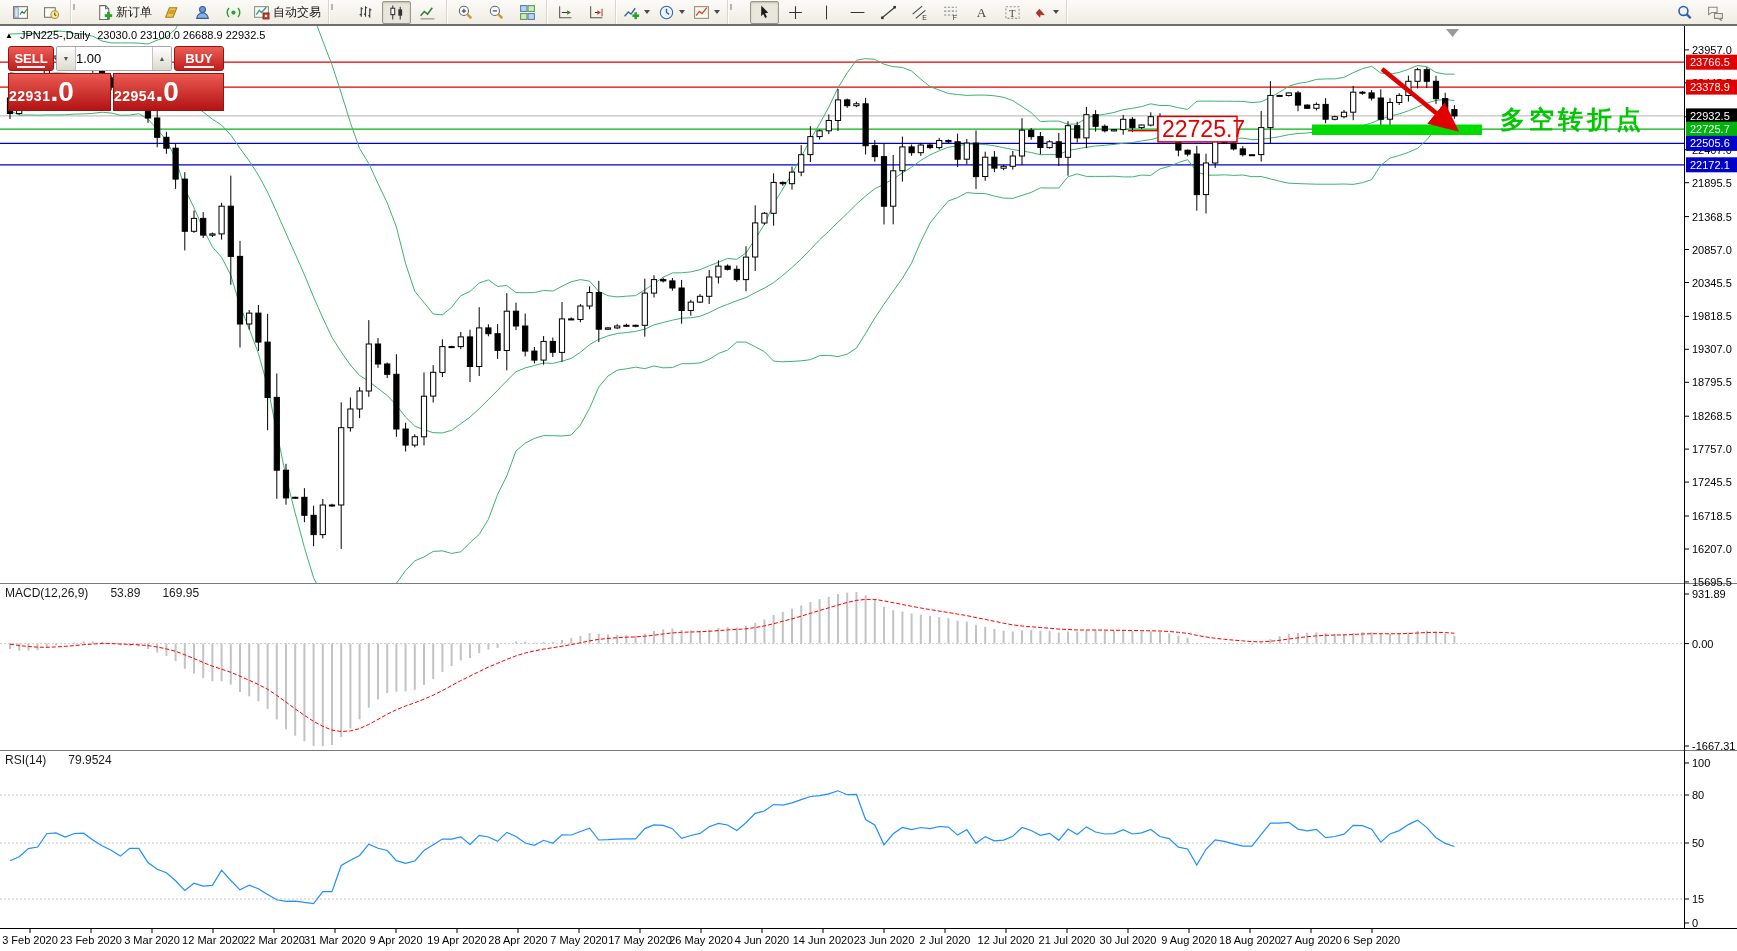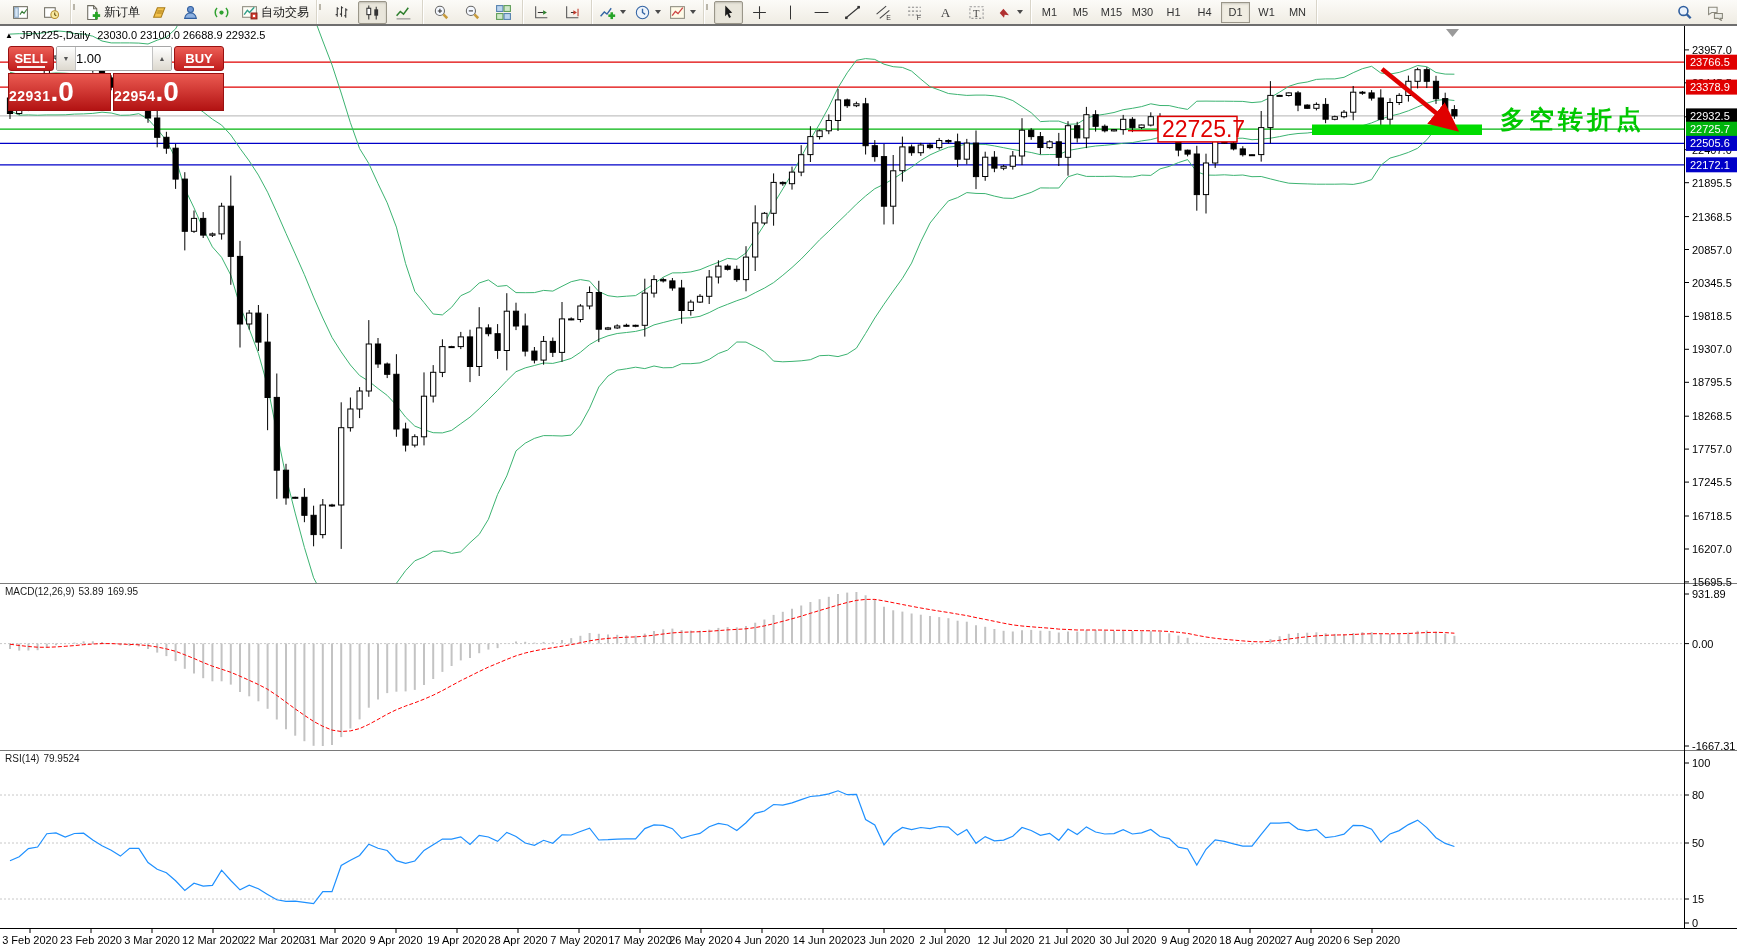--- a/index.html
+++ b/index.html
@@ -4,21 +4,21 @@
 <style>
   html,body{margin:0;padding:0}
   body{width:1737px;height:951px;overflow:hidden;position:relative;background:#fff;
        font-family:"Liberation Sans","DejaVu Sans",sans-serif;-webkit-font-smoothing:antialiased}
   
   #toolbar{position:absolute;top:0;left:0;width:1737px;height:25px;z-index:6;
            background:linear-gradient(#fcfbf8,#efecE3);border-bottom:1px solid #6e6e6e;
            display:flex;align-items:center;padding-left:2px;box-sizing:border-box}
   .tbgroup{display:flex;align-items:center;height:24px;padding:0 3px;border-right:1px solid #d9d5c9;
            box-shadow:1px 0 0 #fff}
-  .tbgroup.grip{padding-left:9px;background:
+  .tbgroup.grip{padding-left:21px;background:
       linear-gradient(#b9b5a9 40%,transparent 0) 2px 4px/2px 16px no-repeat}
   .tbbtn{min-width:23px;height:21px;display:flex;align-items:center;justify-content:center;
          border:1px solid transparent;border-radius:2px;margin:0 1px;background:transparent;
          font-size:12px;color:#151515;gap:3px;padding:0 2px;cursor:default;white-space:nowrap}
   .tbbtn.active{border:1px solid #9a9689;background:#e9e6db;box-shadow:inset 0 1px 2px rgba(0,0,0,.18)}
   .tbbtn svg{display:block}
   .caret{width:0;height:0;border-left:3px solid transparent;border-right:3px solid transparent;
          border-top:4px solid #4a4a4a;margin-left:1px}
   .tfbtn{min-width:27px;height:19px;display:flex;align-items:center;justify-content:center;
          font-size:11px;color:#333;border:1px solid transparent;margin:0 1px}
@@ -41,21 +41,21 @@
         background:linear-gradient(#fff,#ddd9cf);cursor:default}
   .spin.dn{border-right:1px solid #c2c2c2}.spin.up{border-left:1px solid #c2c2c2}
   #tp-vol input{flex:1;width:40px;border:0;outline:none;text-align:left;font-size:13px;
         padding:0 4px 0 0;font-family:inherit;color:#000}
   #tp-row2{display:grid;grid-template-columns:103px 1fr;gap:2px;height:38px;margin-top:2px}
   .pricebox{background:linear-gradient(#eb5a51,#b31313);border:1px solid #991111;color:#fff;
         display:flex;align-items:baseline;justify-content:flex-start;font-weight:bold;overflow:hidden}
   .pmain{font-size:14px;letter-spacing:.5px}
   .pfrac{font-size:28px;line-height:36px}
   
-  .pane-label{position:absolute;left:5px;z-index:3;font-size:10px;color:#1a1a1a;display:flex;gap:4px}
+  .pane-label{position:absolute;left:5px;z-index:3;font-size:12px;color:#1a1a1a;display:flex;gap:22px}
   #macd-label{top:586px}
   #rsi-label{top:753px}
   
   #chart-svg-holder{position:absolute;left:0;top:0;width:1737px;height:951px;z-index:1}
 </style>
 </head>
 <body>
 
 <div id="chart-svg-holder"><svg width="1737" height="951" viewBox="0 0 1737 951" font-family="Liberation Sans, DejaVu Sans, sans-serif">
       <defs>
@@ -906,31 +906,20 @@
           <text x="4.8" y="12" font-size="10" fill="#444" font-family="Liberation Serif,serif">T</text>
         </svg>
       </div>
       <div class="tbbtn">
         <svg width="17" height="17" viewBox="0 0 16 16">
           <path d="M3.5 8.5l4 4.5.7-2.8 4 .3L7 4.5z" fill="#b03030"></path>
         </svg>
         <span class="caret"></span>
       </div>
     </div>
-    <div class="tbgroup">
-      <div class="tfbtn">M1</div>
-      <div class="tfbtn">M5</div>
-      <div class="tfbtn">M15</div>
-      <div class="tfbtn">M30</div>
-      <div class="tfbtn">H1</div>
-      <div class="tfbtn">H4</div>
-      <div class="tfbtn active">D1</div>
-      <div class="tfbtn">W1</div>
-      <div class="tfbtn">MN</div>
-    </div>
     <div id="tb-right">
       <div class="tbbtn">
         <svg width="17" height="17" viewBox="0 0 16 16">
           <circle cx="7" cy="6.5" r="4.2" fill="#eaf2fc" stroke="#2f5e9e" stroke-width="1.5"></circle>
           <path d="M10.2 9.8l3.6 3.6" stroke="#2f5e9e" stroke-width="2.2"></path>
         </svg>
       </div>
       <div class="tbbtn">
         <svg width="17" height="17" viewBox="0 0 16 16">
           <path d="M1.5 3h8v5h-5L1.5 10z" fill="#f4f4f0" stroke="#8a887c"></path>

